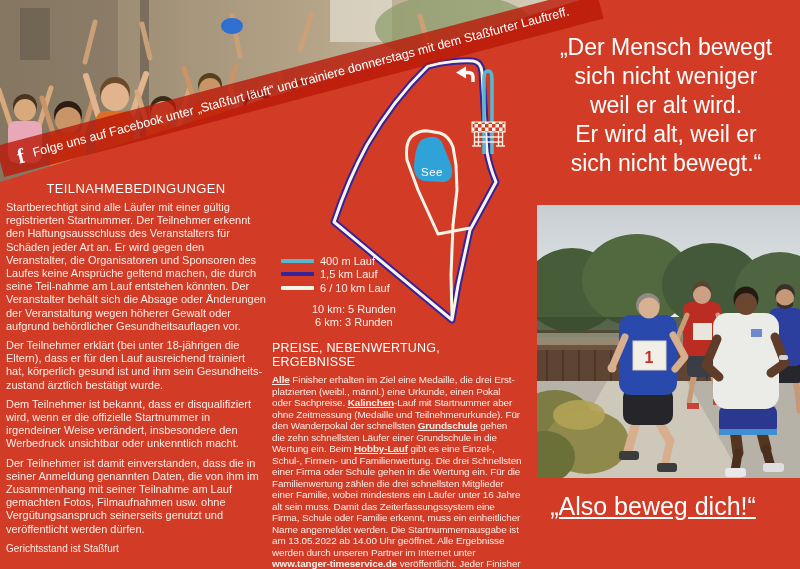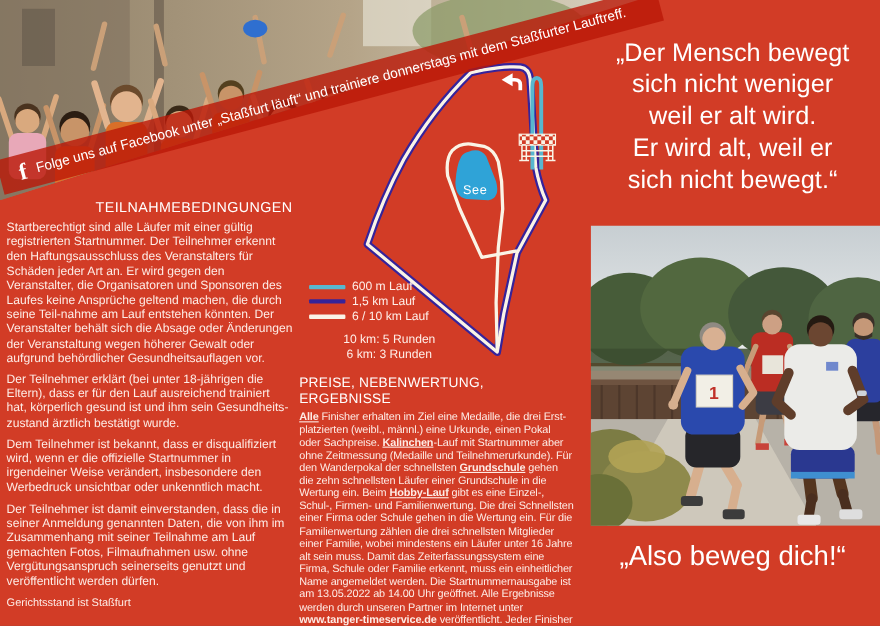--- a/index.html
+++ b/index.html
@@ -19,21 +19,21 @@
     position:absolute;left:-4px;top:146px;width:620px;height:32px;z-index:3;
     transform:rotate(-14.8deg);transform-origin:0 0;
     background:rgba(186,24,8,0.80);
     display:flex;align-items:center;gap:9px;padding-left:18px;box-sizing:border-box;
     color:#fff;
   }
   .fb-ribbon .fb-f{font-weight:700;font-size:21px;line-height:1;font-family:"Liberation Serif",serif;}
   .fb-ribbon .fb-text{font-size:12.5px;white-space:nowrap;}
   
   .terms{position:absolute;left:6px;top:181px;width:260px;z-index:2;color:rgba(255,242,237,0.96);}
-  .terms h2{margin:0 0 5px 0;font-size:13px;font-weight:400;color:#fff;text-align:right;letter-spacing:.4px;}
+  .terms h2{margin:0 0 5px 0;font-size:13px;font-weight:400;color:#fff;text-align:center;letter-spacing:.4px;}
   .terms p{margin:0 0 6px 0;font-size:11px;line-height:13.2px;font-weight:400;}
   .terms .footnote{margin-top:4px;font-size:10px;}
   
   .course-map{position:absolute;left:268px;top:40px;z-index:2;}
   .map-legend{position:absolute;left:281px;top:254px;z-index:2;color:#ffefe9;font-size:11px;}
   .lrow{display:flex;align-items:center;height:13px;margin-bottom:0.5px;}
   .sw{display:inline-block;width:33px;height:4px;margin-right:6px;border-radius:1px;}
   .sw-400{background:#58b7cf;}
   .sw-15{background:#36239a;}
   .sw-610{background:#faf4e6;}
@@ -41,21 +41,21 @@
   
   .prizes{position:absolute;left:272px;top:341px;width:250px;z-index:2;color:rgba(255,242,237,0.96);}
   .prizes h2{margin:0 0 5px 0;font-size:12.5px;font-weight:400;color:#fff;text-align:left;letter-spacing:.2px;}
   .prizes .body{font-size:9.9px;line-height:11.5px;letter-spacing:-0.1px;}
   
   .quote{
     position:absolute;left:536px;top:33px;width:260px;z-index:2;
     color:#fff;font-size:23px;line-height:29px;text-align:center;white-space:pre-line;
   }
   .runners-photo{position:absolute;left:537px;top:205px;width:263px;height:273px;z-index:2;}
-  .closing{position:absolute;left:536px;top:492px;width:260px;z-index:2;color:#fff;font-size:25px;text-align:center;}
+  .closing{position:absolute;left:523px;top:492px;width:260px;z-index:2;color:#fff;font-size:25px;text-align:center;text-decoration:underline;}
   .attribution{position:absolute;left:536px;top:536px;width:260px;z-index:2;color:#ffe9e2;font-size:11px;text-align:center;}
   svg{display:block;}
 </style>
 </head>
 <body>
 
 <div class="page">
 
   <div class="kids-photo">
     <svg width="580" height="182" viewBox="0 0 580 182">
@@ -225,21 +225,21 @@
           <line x1="206.5" y1="102" x2="234.5" y2="102"></line>
         <line x1="204" y1="106" x2="213" y2="106"></line>
           <line x1="228" y1="106" x2="237" y2="106"></line>
       </g>
     </g>
   </svg>
 
   <div class="map-legend">
     <div class="lrow">
       <span class="sw sw-400"></span>
-      <span>600 m Lauf</span>
+      <span>400 m Lauf</span>
     </div>
     <div class="lrow">
       <span class="sw sw-15"></span>
       <span>1,5 km Lauf</span>
     </div>
     <div class="lrow">
       <span class="sw sw-610"></span>
       <span>6 / 10 km Lauf</span>
     </div>
   </div>

